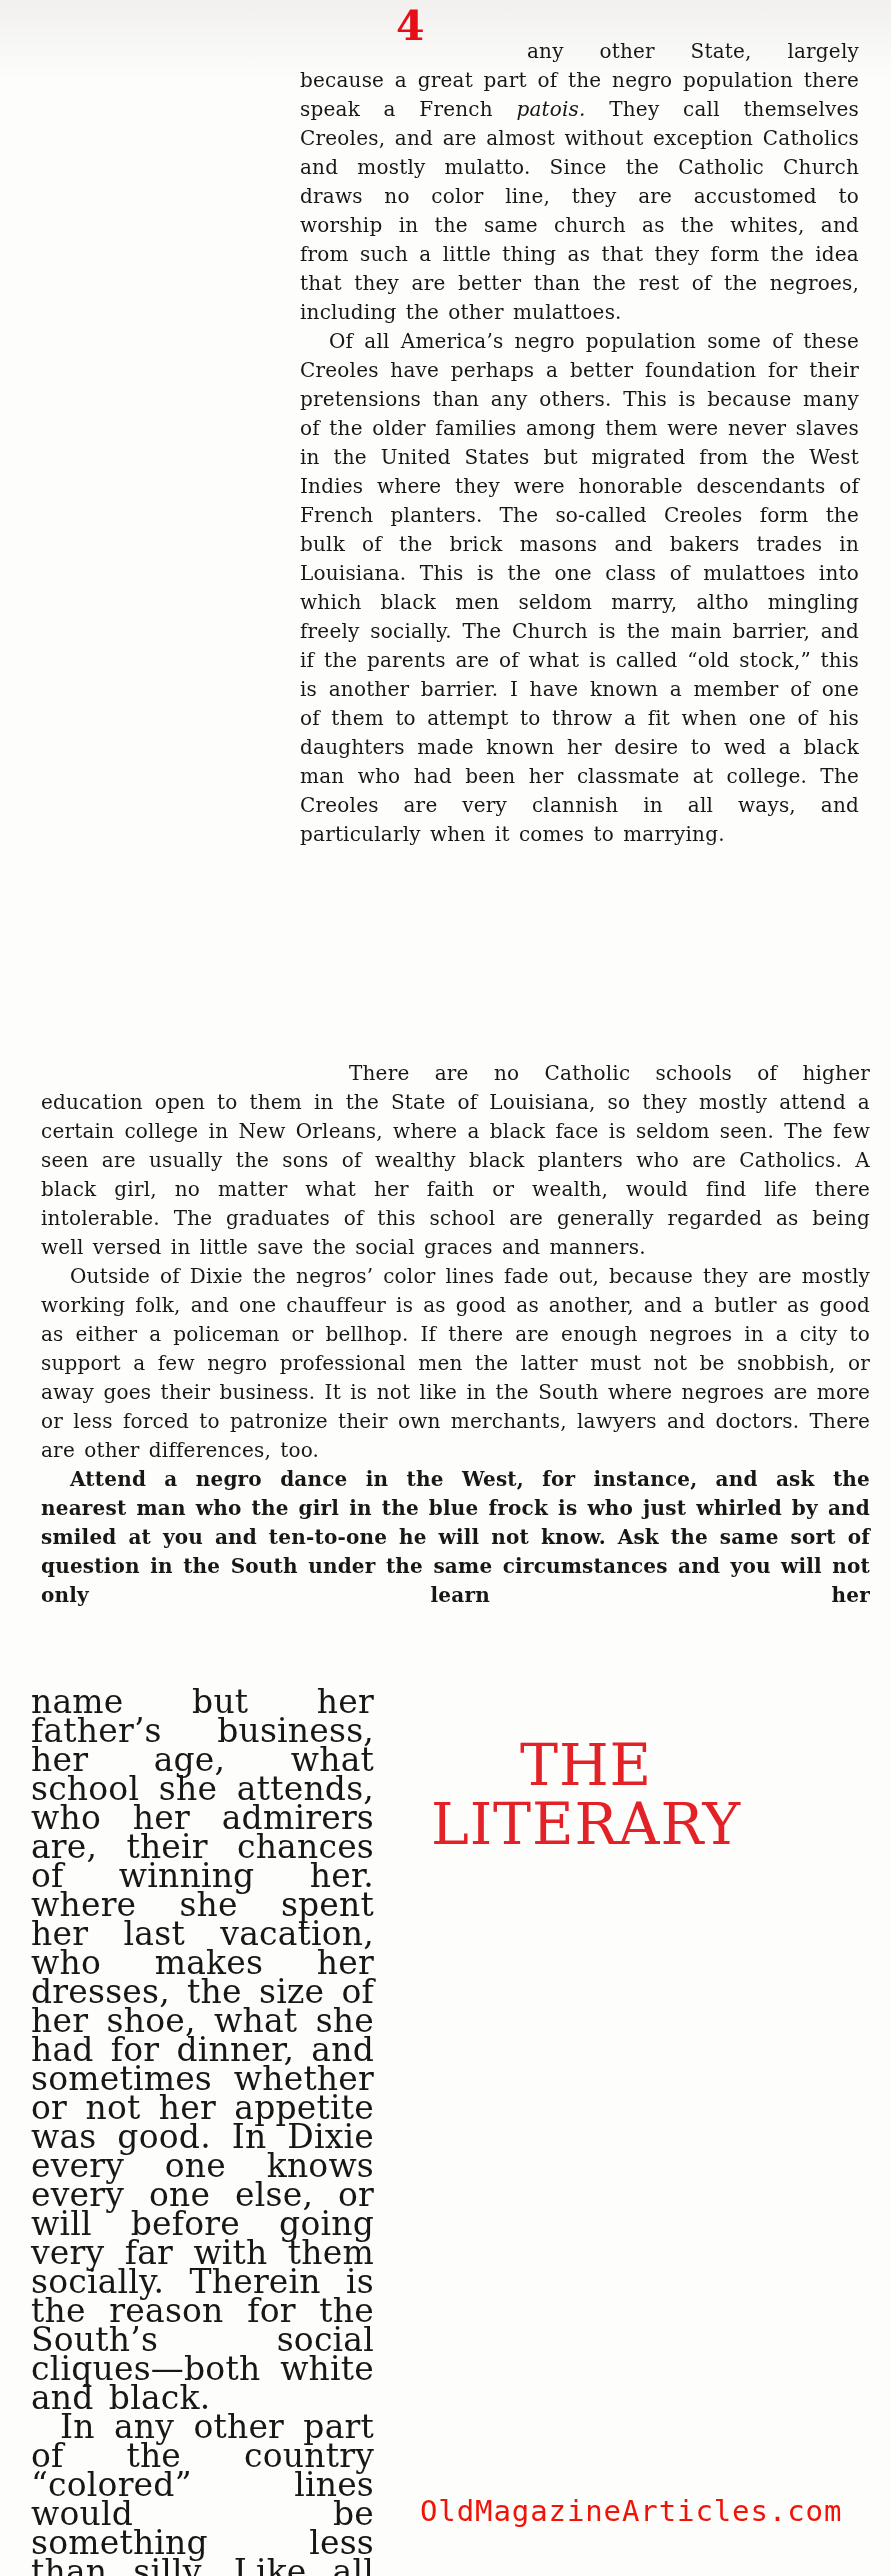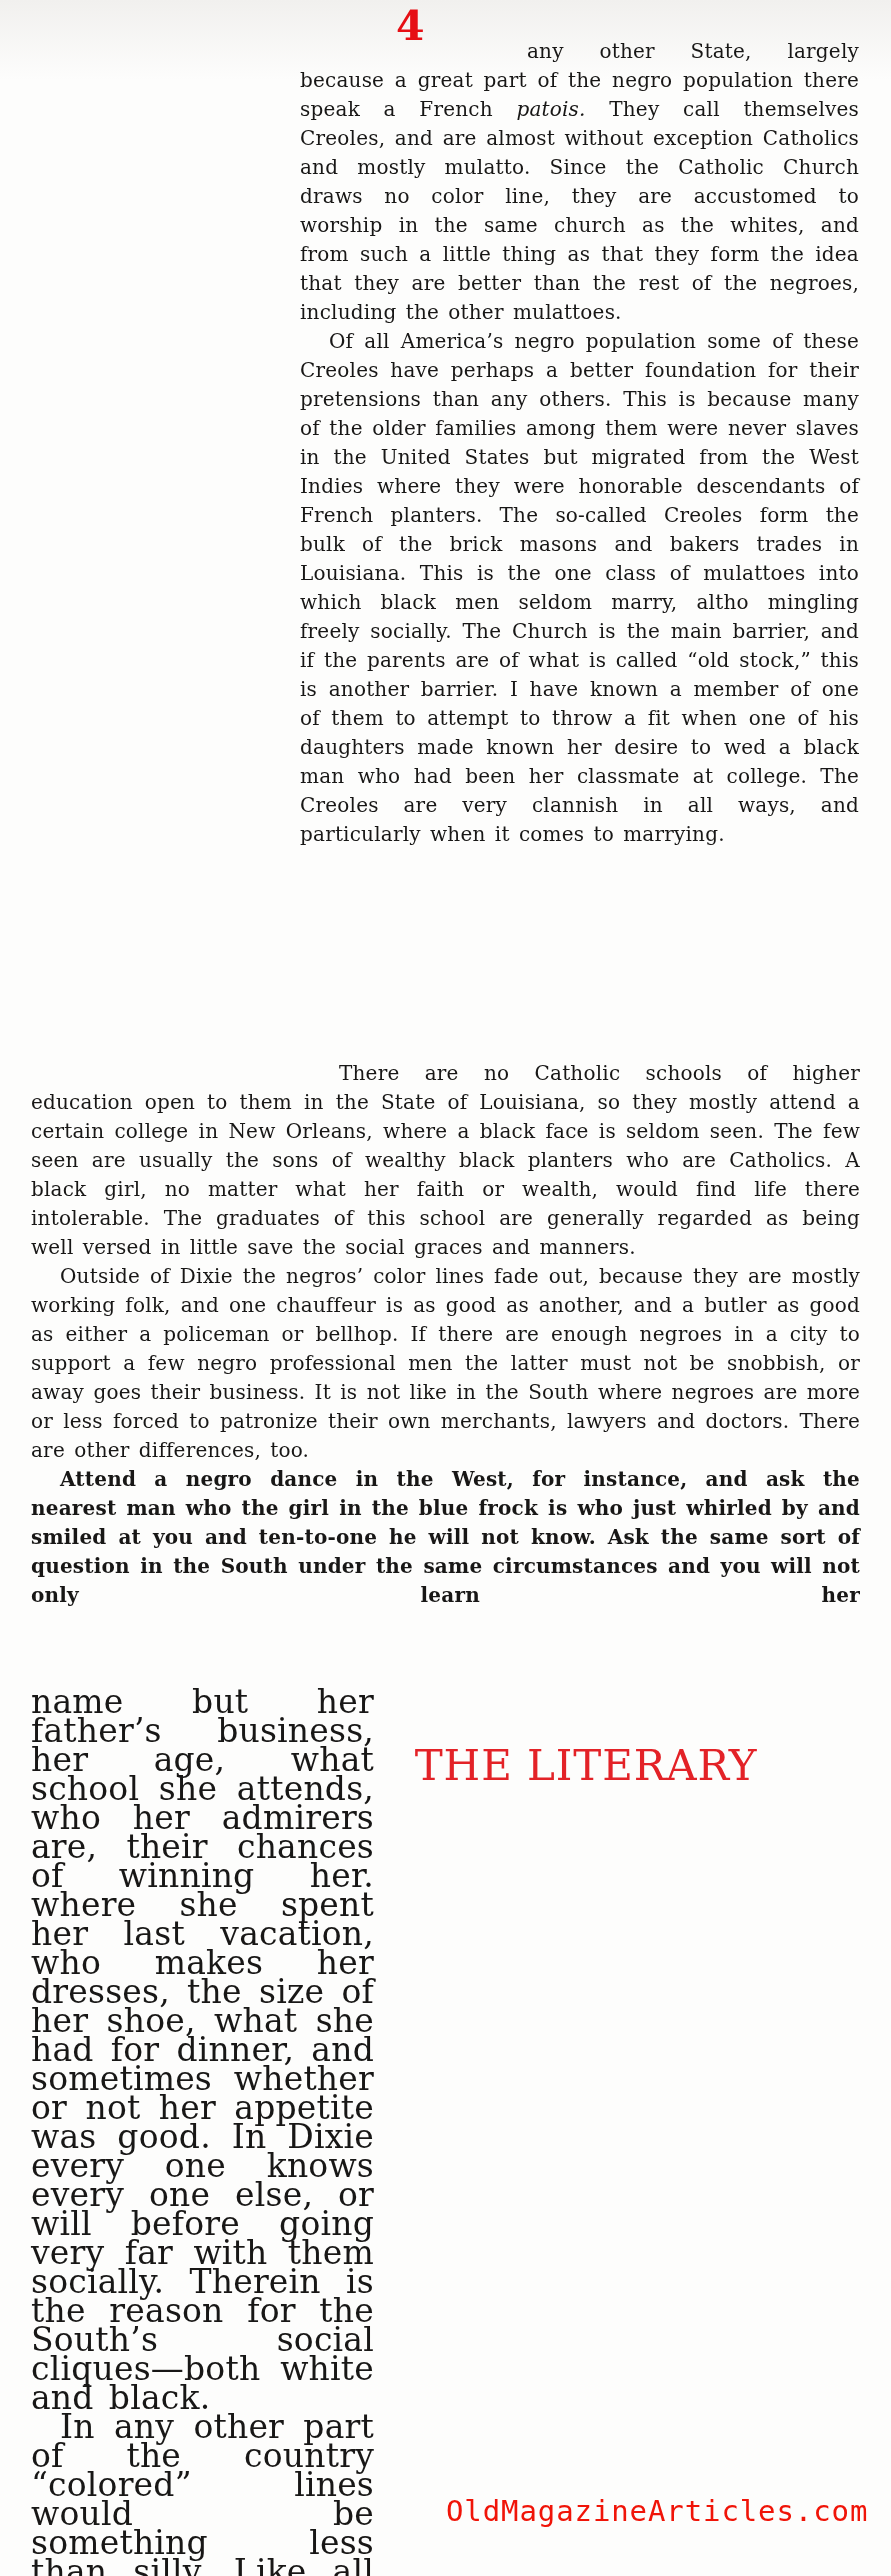--- a/index.html
+++ b/index.html
@@ -38,21 +38,21 @@
     left: 300px;
     top: 37px;
     width: 559px;
   }
   .block-a .p1 { text-indent: 227px; }
 
   .indent { text-indent: 29px; }
 
   .block-b {
     position: absolute;
-    left: 31px;
+    left: 41px;
     top: 1059px;
     width: 829px;
   }
   .block-b .p3 { text-indent: 308px; }
   .block-b .p5start { text-align-last: justify; font-weight: bold; }
 
   .block-c {
     position: absolute;
     left: 31px;
     top: 1687px;
@@ -66,38 +66,38 @@
   .italic { font-style: italic; }
 
   .masthead {
     position: absolute;
     left: 399px;
     top: 1736px;
     width: 374px;
     text-align: center;
   }
   .masthead .title-line {
-    font-size: 42px;
+    font-size: 57px;
     line-height: 59px;
     font-weight: normal;
     letter-spacing: 0.9px;
     font-family: "DejaVu Serif", "Liberation Serif", serif;
   }
   .masthead .date-line {
     margin-top: 9px;
     font-size: 31px;
     font-weight: bold;
     font-style: italic;
     color: #141414;
     font-family: "DejaVu Serif", "Liberation Serif", serif;
   }
 
   .watermark {
     position: absolute;
-    left: 446px;
+    left: 420px;
     top: 2494px;
     font-family: "DejaVu Sans Mono", "Liberation Mono", monospace;
     font-size: 29px;
     letter-spacing: 0.9px;
     white-space: nowrap;
   }
 </style>
 </head>
 <body>
 

